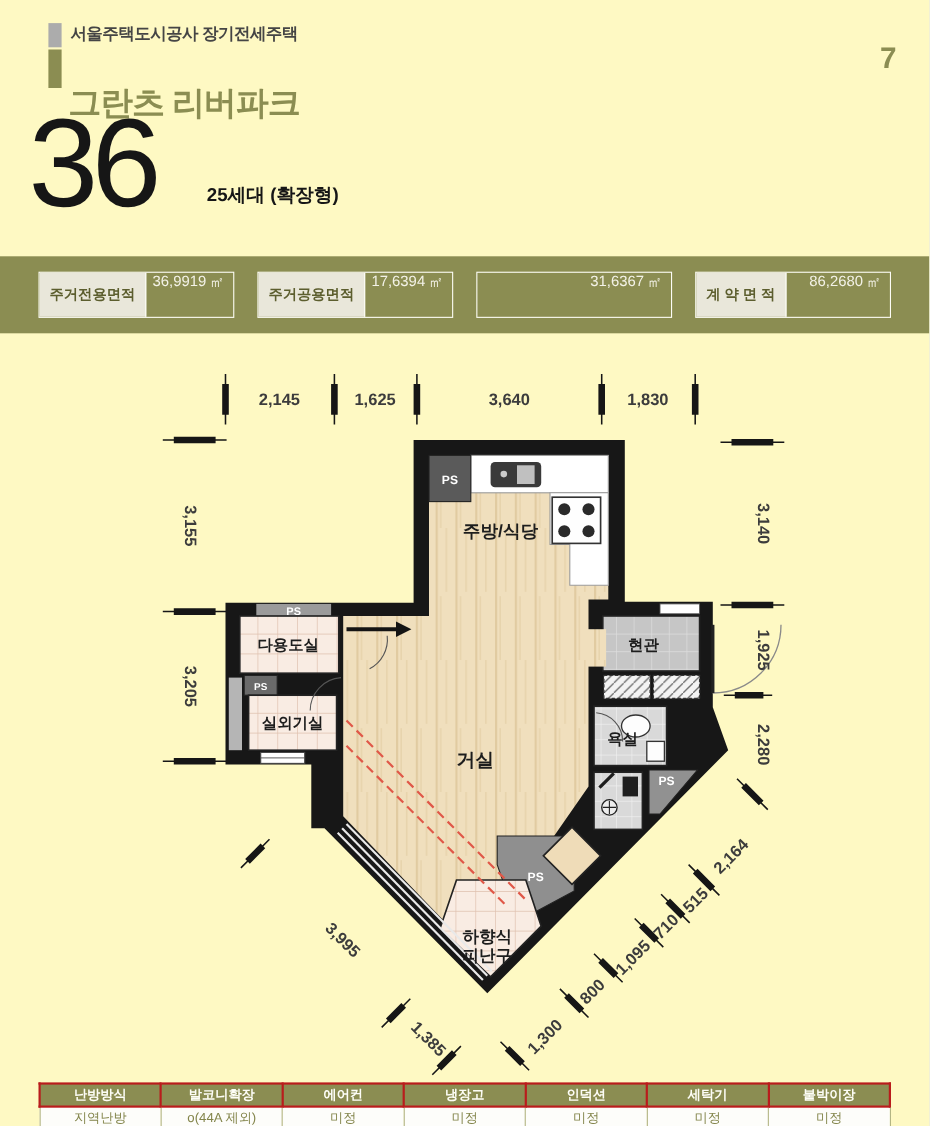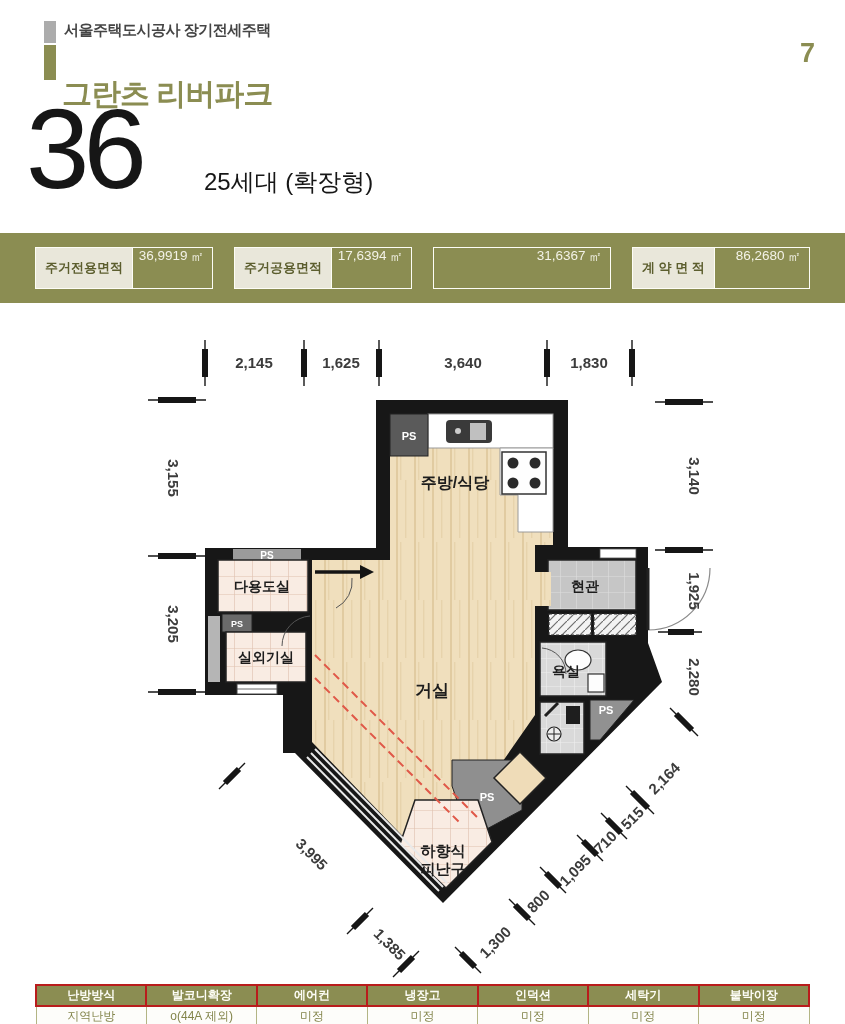--- a/index.html
+++ b/index.html
@@ -1,26 +1,26 @@
 <!DOCTYPE html>
 <html><head>
 <meta charset="utf-8">
 <style>
   html,body{margin:0;padding:0;background:#e8e8e6;}
-  .page{position:relative;width:845px;height:1024px;background:#ffffff;
+  .page{position:relative;width:845px;height:1024px;background:#fef9c3;
         font-family:"Liberation Sans",sans-serif;overflow:hidden;}
   
   .bar-gray{position:absolute;left:44px;top:21px;width:12px;height:22px;background:#acacac;}
   .bar-olive{position:absolute;left:44px;top:45px;width:12px;height:35px;background:#8b8d52;}
   .agency{position:absolute;left:64px;top:21px;font-size:15px;color:#454545;letter-spacing:-0.5px;font-weight:bold;}
   .title{position:absolute;left:62px;top:42px;font-size:30px;font-weight:bold;color:#8b8d52;letter-spacing:-1px;margin-top:32px;}
   .pageno{position:absolute;right:30px;top:38px;font-size:27px;font-weight:bold;color:#8b8d52;}
   .unitnum{position:absolute;left:26px;top:92px;font-size:114px;line-height:1;font-weight:normal;
            color:#161616;letter-spacing:-6px;}
-  .unitdetail{position:absolute;left:204px;top:166px;font-size:24px;font-weight:normal;color:#161616;}
+  .unitdetail{position:absolute;left:188px;top:166px;font-size:17px;font-weight:bold;color:#161616;}
   
   .area-band{position:absolute;left:0;top:233px;width:845px;height:70px;background:#8b8d52;
              display:flex;align-items:center;gap:21px;padding:0 35px;box-sizing:border-box;}
   .area-box{flex:1;height:40px;border:1px solid #fdfdf6;display:flex;align-items:stretch;background:transparent;}
   .area-label{background:#e9e7da;color:#5c5e2e;font-size:13px;font-weight:bold;display:flex;
               align-items:center;justify-content:center;padding:0 9px;border-right:1px solid #fdfdf6;white-space:nowrap;}
   .area-value{flex:1;display:flex;align-items:flex-start;justify-content:flex-end;gap:3px;
               color:#f3f2e7;font-size:13.5px;padding-right:8px;}
   
   .plan{position:absolute;left:0;top:0;width:845px;height:1024px;}

